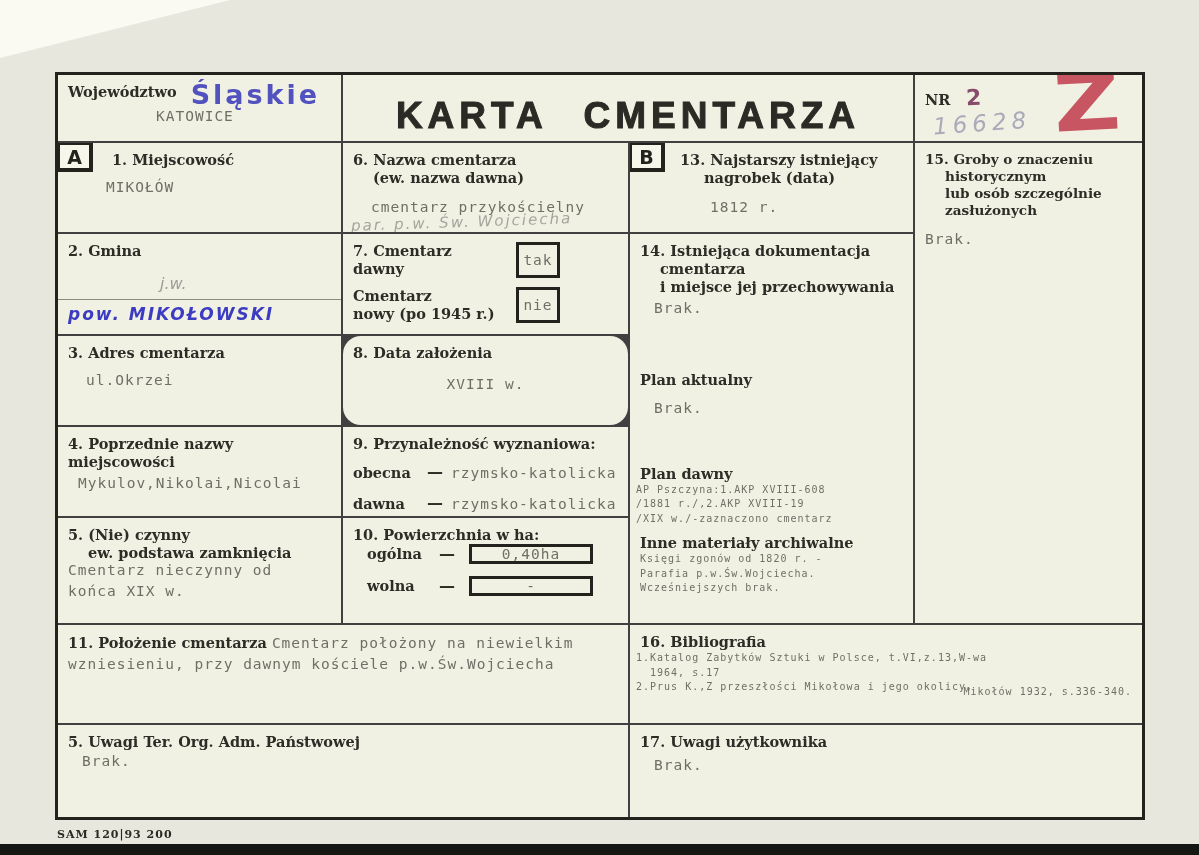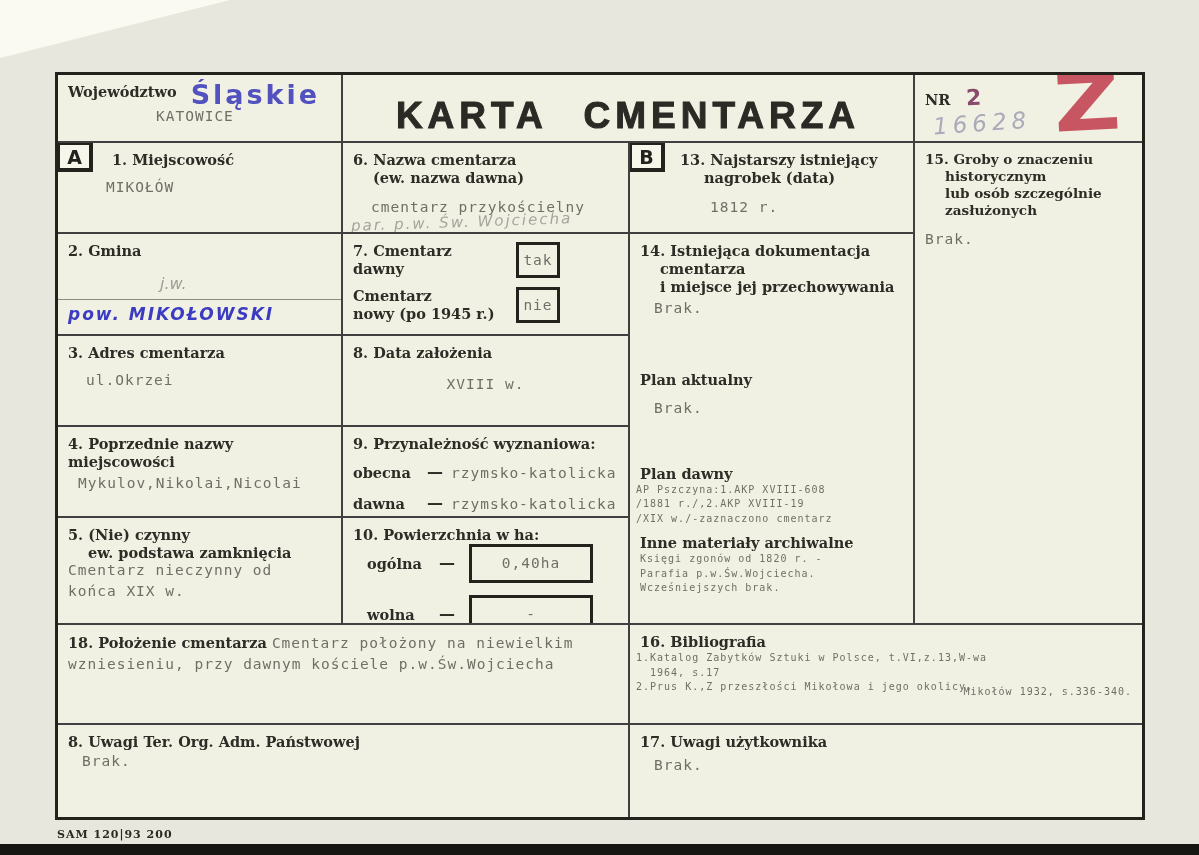--- a/index.html
+++ b/index.html
@@ -34,21 +34,21 @@
     background:#f1f1e3;position:relative;box-sizing:border-box;
     padding:8px 10px;overflow:hidden;
   }
   .h-left {grid-column:1;grid-row:1;}
   .h-title{grid-column:2 / span 2;grid-row:1;}
   .h-right{grid-column:4;grid-row:1;}
   .a1{grid-column:1;grid-row:2;} .a2{grid-column:1;grid-row:3;}
   .a3{grid-column:1;grid-row:4;} .a4{grid-column:1;grid-row:5;}
   .a5{grid-column:1;grid-row:6;}
   .b6{grid-column:2;grid-row:2;} .b7{grid-column:2;grid-row:3;}
-  .b8{grid-column:2;grid-row:4;} .b9{grid-column:2;grid-row:5;}
+  .b8{grid-column:2;grid-row:4;border-radius:18px;} .b9{grid-column:2;grid-row:5;}
   .b10{grid-column:2;grid-row:6;}
   .c13{grid-column:3;grid-row:2;}
   .c14{grid-column:3;grid-row:3 / span 4;}
   .d15{grid-column:4;grid-row:2 / span 5;}
   .e11{grid-column:1 / span 2;grid-row:7;}
   .e16{grid-column:3 / span 2;grid-row:7;}
   .e12{grid-column:1 / span 2;grid-row:8;}
   .e17{grid-column:3 / span 2;grid-row:8;}
 
   
@@ -128,21 +128,21 @@
     width:44px;height:36px;border:3px solid #23221c;box-sizing:border-box;
     display:flex;align-items:center;justify-content:center;overflow:visible;
   }
   .center-val{text-align:center;margin-top:12px;}
   .dash-row{display:flex;align-items:baseline;margin-top:10px;}
   .dash-row .lbl{min-width:74px;}
   .dash{font-weight:bold;color:#2e2c26;margin-right:8px;}
   .ha-row{display:flex;align-items:center;}
   .ha-row .lbl{min-width:72px;}
   .ha-box{
-    width:124px;height:39px;border:3px solid #23221c;box-sizing:border-box;
+    width:124px;height:20px;border:3px solid #23221c;box-sizing:border-box;
     display:flex;align-items:center;justify-content:center;margin-left:6px;
   }
   .inline-field .lbl{display:inline;}
   .inline-field .typed{display:inline;}
   .bib-line{white-space:pre;}
   .bib-overlap{margin-top:-10px;}
   .sub-label{margin-top:0;}
 </style>
 </head>
 <body>
@@ -286,35 +286,35 @@
 Wcześniejszych brak.</div>
   </div>
 
   <div class="cell d15">
     <div class="lbl hang" style="font-size:13.6px;">15. Groby o znaczeniu historycznym
 lub osób szczególnie zasłużonych</div>
     <div class="typed" style="margin-top:10px;">Brak.</div>
   </div>
 
   <div class="cell e11 inline-field">
-    <span class="lbl">18. Położenie cmentarza</span>
+    <span class="lbl">11. Położenie cmentarza</span>
     <span class="typed"> Cmentarz położony na niewielkim
 wzniesieniu, przy dawnym kościele p.w.Św.Wojciecha</span>
   </div>
 
   <div class="cell e16">
     <div class="lbl">16. Bibliografia</div>
     <div class="typed typed-sm bib-line" style="margin-left:-4px;">1.Katalog Zabytków Sztuki w Polsce, t.VI,z.13,W-wa</div>
     <div class="typed typed-sm bib-line" style="margin-left:-4px;">  1964, s.17</div>
     <div class="typed typed-sm bib-line" style="margin-left:-4px;">2.Prus K.,Z przeszłości Mikołowa i jego okolicy,</div>
     <div class="typed typed-sm bib-line bib-overlap" style="margin-left:-4px;text-align:right;">  Mikołów 1932, s.336-340.</div>
   </div>
 
   <div class="cell e12">
-    <div class="lbl">8. Uwagi Ter. Org. Adm. Państwowej</div>
+    <div class="lbl">5. Uwagi Ter. Org. Adm. Państwowej</div>
     <div class="typed" style="margin-left:14px;">Brak.</div>
   </div>
 
   <div class="cell e17">
     <div class="lbl">17. Uwagi użytkownika</div>
     <div class="typed" style="margin-left:14px;margin-top:4px;">Brak.</div>
   </div>
 
 </div>
 

